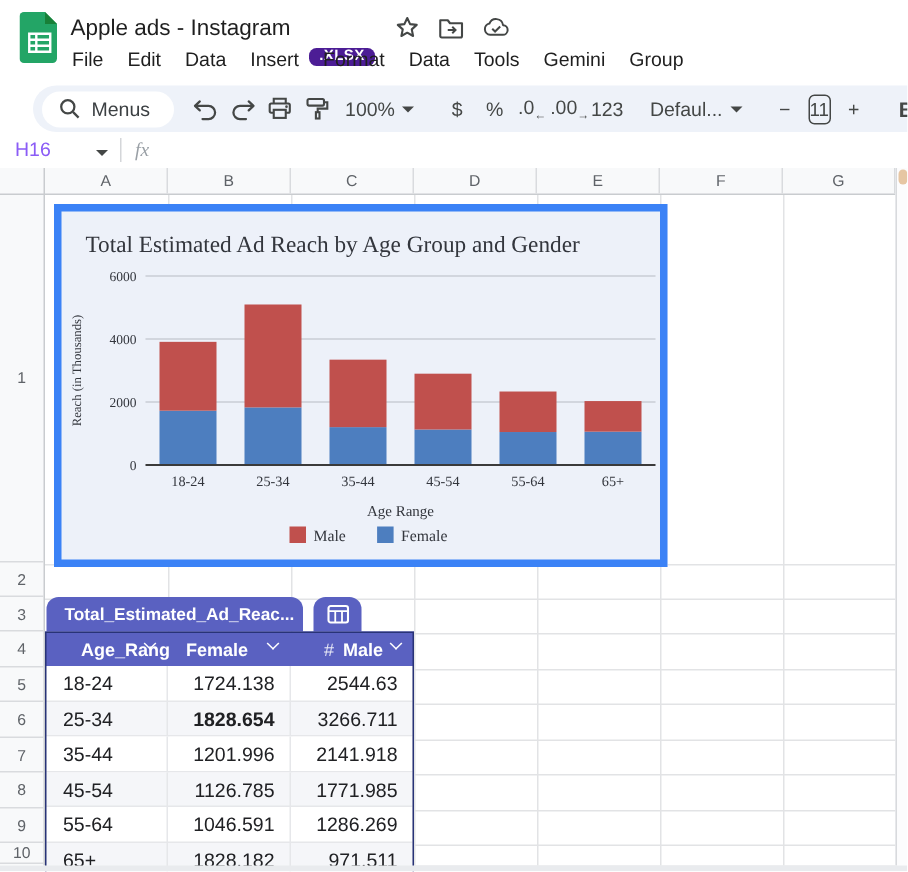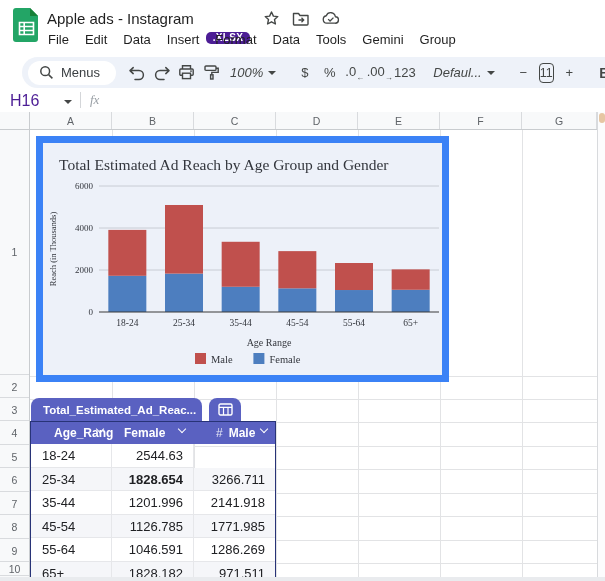--- a/index.html
+++ b/index.html
@@ -21,31 +21,31 @@
   .toolbar { position:absolute; left:22px; top:57px; width:590px; height:31px; background:#eef2f9;
              border-radius:18px 0 0 18px; display:flex; align-items:center; padding-left:6px; box-sizing:border-box; }
   .menus-pill { display:flex; align-items:center; gap:7px; background:#fff; border-radius:16px; height:24px;
                 padding:0 16px 0 11px; margin-right:8px; }
   .menus-pill span { font-size:13px; color:#3c4043; }
   .tb-btn { min-width:25px; height:26px; display:flex; align-items:center; justify-content:center;
             color:#444746; font-size:13px; font-weight:500; border-radius:4px; }
   .tb-txt { font-size:13px; color:#444746; font-weight:500; }
   .mini-arrow { font-size:8px; vertical-align:sub; }
   .zoom-ctl, .font-sel { display:flex; align-items:center; gap:5px; padding:0 6px; height:26px; color:#444746;
-                         font-size:13px; font-weight:500;font-style:italic; }
+                         font-size:13px; font-weight:500; }
   .caret-down { width:0; height:0; border-left:4px solid transparent; border-right:4px solid transparent;
                 border-top:4.5px solid #444746; }
   .tb-div { width:1px; height:20px; background:#c4c9d0; margin:0 5px; }
   .size-box { width:26px; height:18px; border:1.5px solid #444746; border-radius:4px; display:flex;
               align-items:center; justify-content:center; font-size:12.5px; color:#444746; margin:0 3px; }
   .bold-btn { font-weight:700; font-size:14px; }
 
   
   .formula-bar { position:absolute; left:0; top:88px; width:605px; height:24px; background:#fff; }
-  .name-box { position:absolute; left:10px; top:4px; font-size:16px; color:#4c1d95; }
+  .name-box { position:absolute; left:10px; top:4px; font-size:13px; color:#8b5cf6; }
   .name-caret { position:absolute; left:64px; top:12px; }
   .fb-div { position:absolute; left:80px; top:4px; width:1px; height:16px; background:#d4d6d9; }
   .fx { position:absolute; left:90px; top:4px; font-family:"Liberation Serif", serif; font-style:italic;
         font-size:13px; color:#9aa0a6; }
 
   
   .corner-box { position:absolute; left:0; top:112px; width:30px; height:18px; background:#f8f9fa;
                 border-right:1px solid #c9cccf; border-bottom:1px solid #c9cccf; box-sizing:border-box; z-index:4; }
   .col-strip { position:absolute; left:30px; top:112px; width:567px; height:18px; background:#f8f9fa;
                border-bottom:1px solid #c9cccf; box-sizing:border-box; z-index:4; }
@@ -53,21 +53,21 @@
               font-size:10.5px; color:#5f6368; border-right:1px solid #d9dbde; box-sizing:border-box; }
   .row-strip { position:absolute; left:0; top:130px; width:30px; height:447px; background:#f8f9fa;
                border-right:1px solid #c9cccf; box-sizing:border-box; z-index:4; }
   .row-cell { position:absolute; left:0; width:29px; display:flex; align-items:center; justify-content:center;
               font-size:10.5px; color:#5f6368; border-bottom:1px solid #d9dbde; box-sizing:border-box; }
   .vline { position:absolute; width:1px; background:#e2e3e5; z-index:1; }
   .hline { position:absolute; height:1px; background:#e2e3e5; z-index:1; }
 
   
   .chart-box { position:absolute; left:36px; top:136px; width:399px; height:232px; background:#edf1f9;
-               border:7px solid #3b82f6; z-index:5; }
+               border:5px solid #3b82f6; z-index:5; }
   .chart-box svg text { font-family:"Liberation Serif", serif; fill:#33363d; }
 
   
   .data-table { position:absolute; left:30px; top:398px; width:247px; height:187px; z-index:5; }
   .tbl-pill { position:absolute; top:0; height:23px; background:#5a61c1; border-radius:8px 8px 0 0;
               display:flex; align-items:center; color:#fff; }
   .tbl-pill-name { left:1px; width:171px; padding-left:12px; box-sizing:border-box; }
   .tbl-pill-name .lbl { font-size:11.5px; font-weight:700; white-space:nowrap; }
   .tbl-pill-icon { left:179px; width:32px; justify-content:center; }
   .chev { display:inline-block; width:5px; height:5px; border-right:1.6px solid #fff; border-bottom:1.6px solid #fff;
@@ -309,20 +309,21 @@
         </div>
         <div class="tbl-hcell" style="width: 82px; padding-left: 22px;">
           <span class="type-badge">#</span>
           <span>Male</span>
           <span class="chev"></span>
         </div>
       </div>
     <div id="tbl-rows">
         <div class="tbl-row" style="top: 46px; height: 24px;">
           <div class="tbl-cell txt band-a" style="width: 82px;">18-24</div>
+          <div class="tbl-cell num band-a" style="width: 82px;">1724.138</div>
           <div class="tbl-cell num band-a" style="width: 82px;">2544.63</div>
         </div>
         <div class="tbl-row" style="top: 70px; height: 23px;">
           <div class="tbl-cell txt band-b" style="width: 82px;">25-34</div>
           <div class="tbl-cell num band-b" style="width: 82px; font-weight: bold;">1828.654</div>
           <div class="tbl-cell num band-b" style="width: 82px;">3266.711</div>
         </div>
         <div class="tbl-row" style="top: 93px; height: 24px;">
           <div class="tbl-cell txt band-a" style="width: 82px;">35-44</div>
           <div class="tbl-cell num band-a" style="width: 82px;">1201.996</div>

